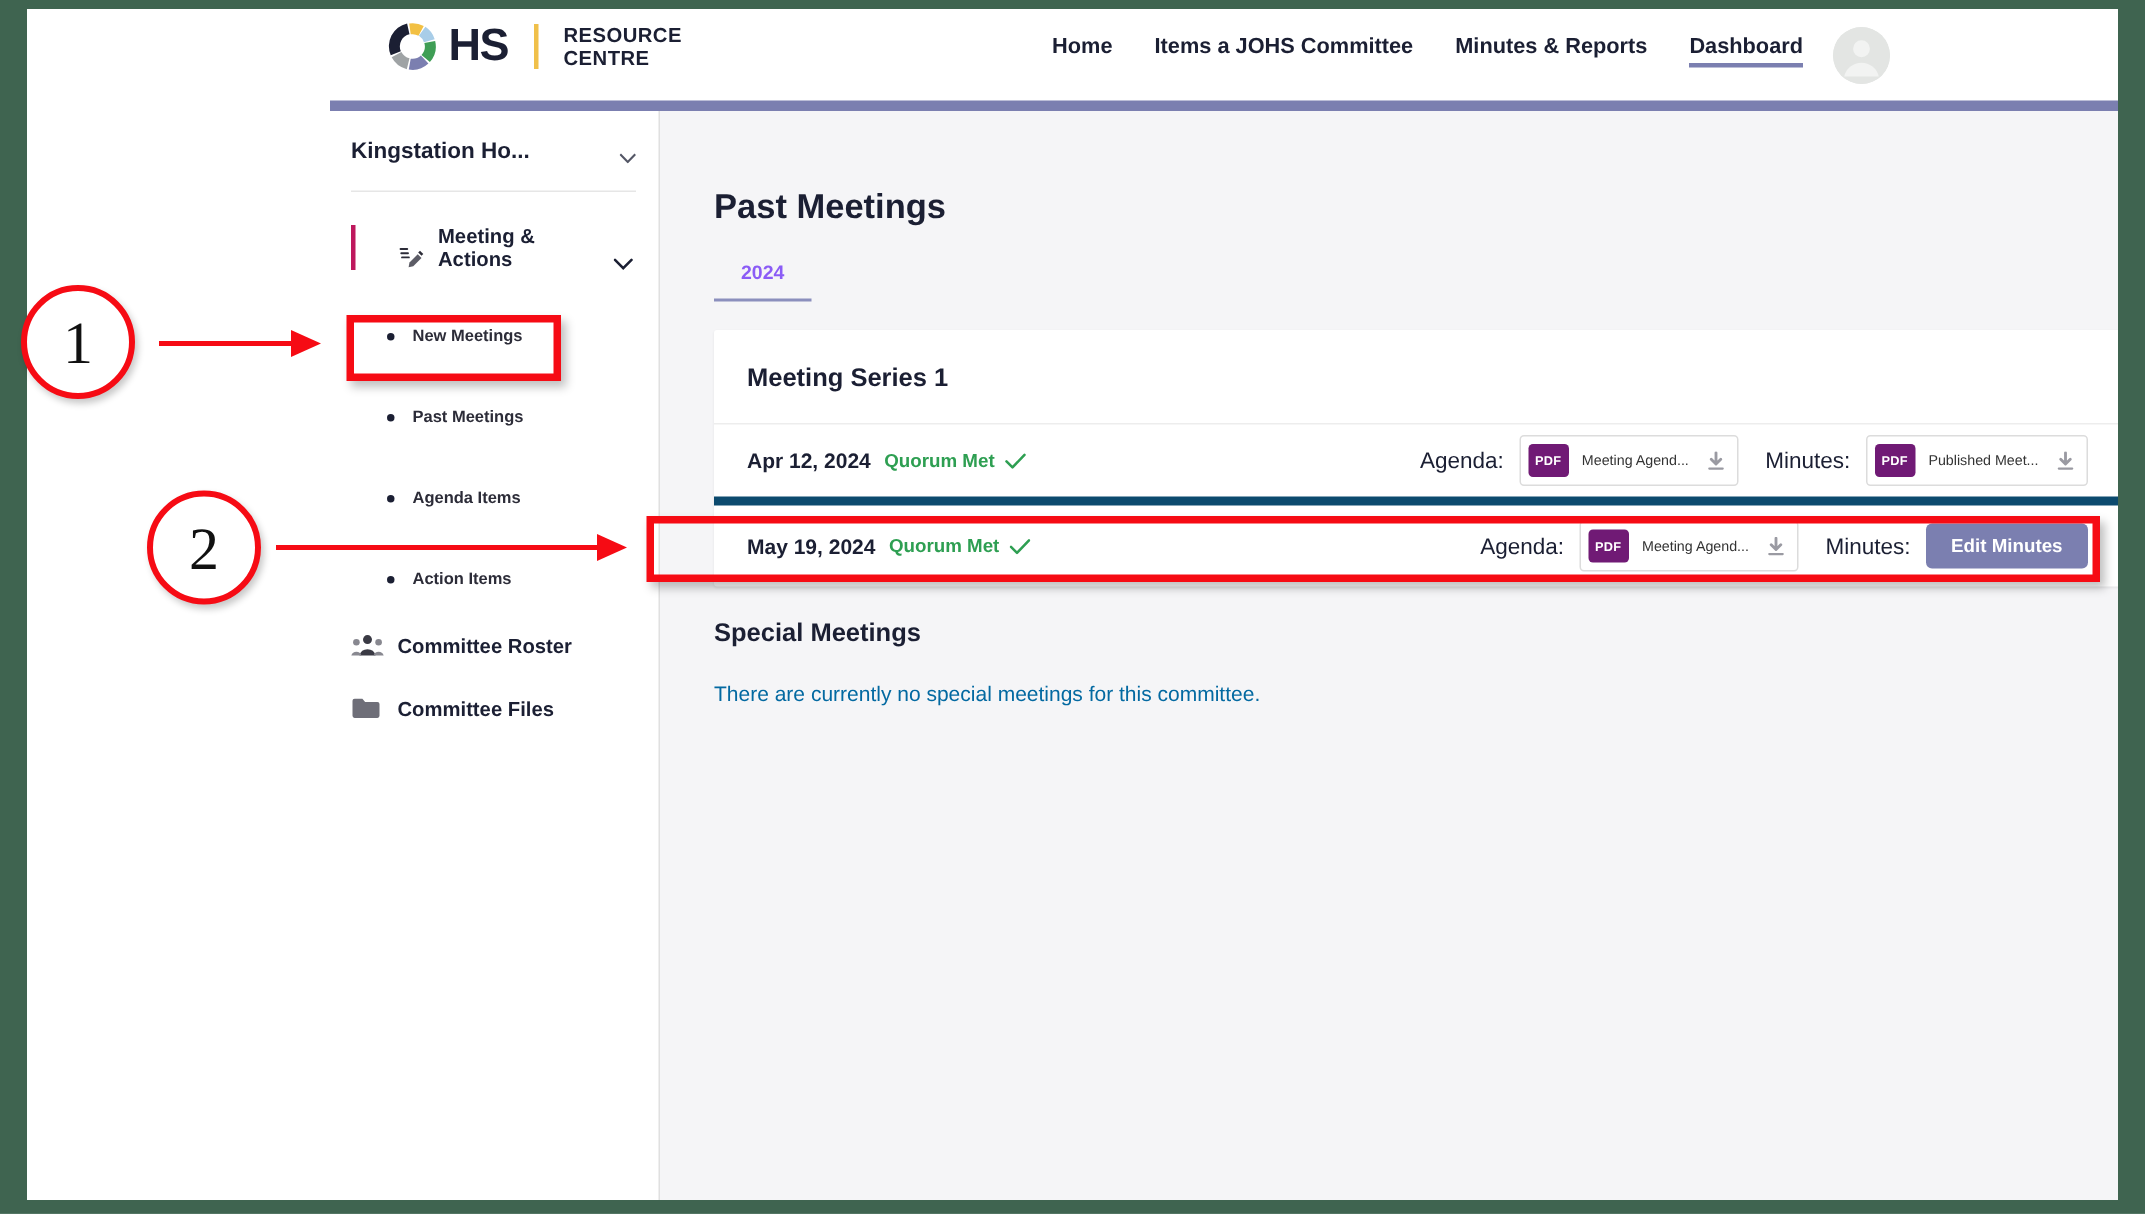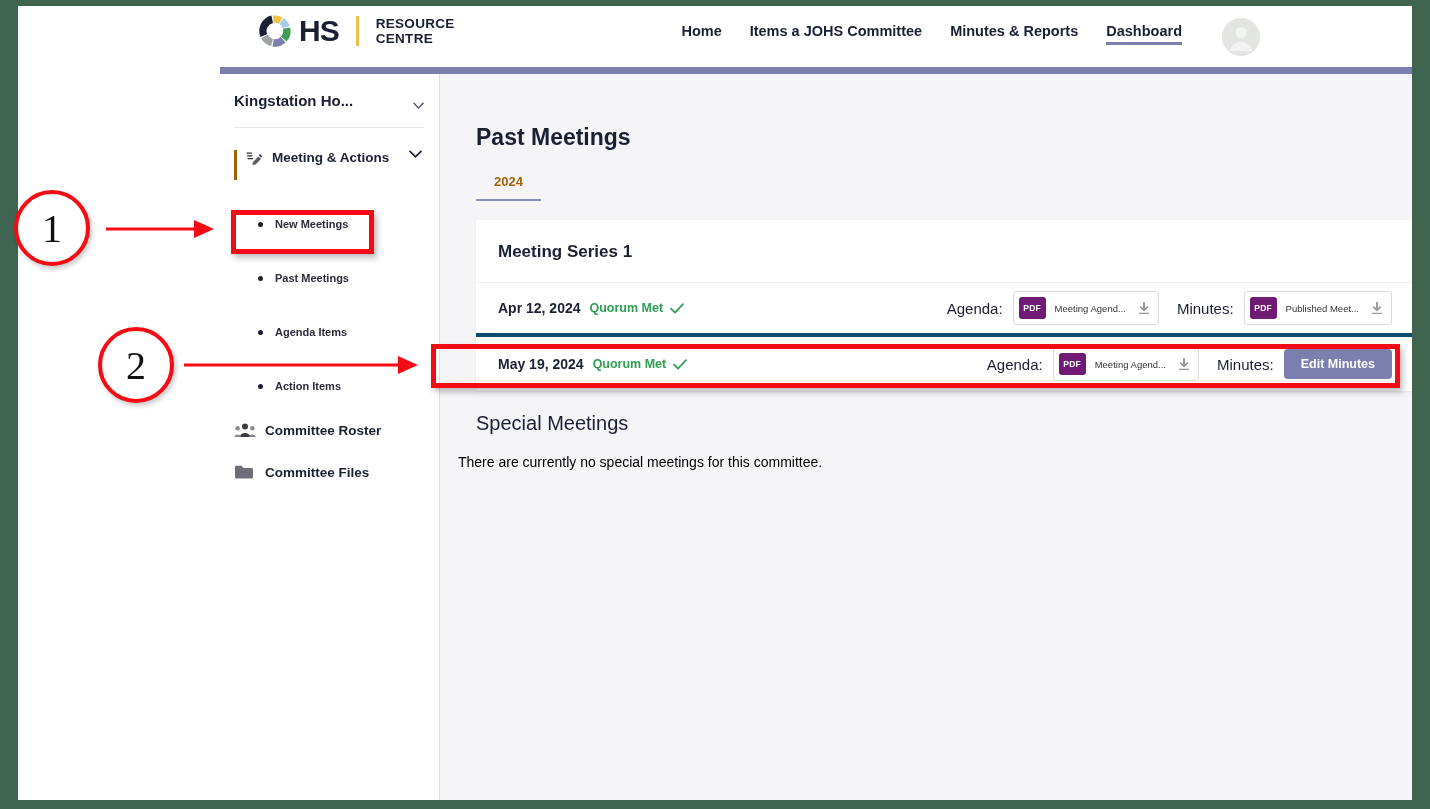--- a/index.html
+++ b/index.html
@@ -40,21 +40,21 @@
   }
   .logo-divider {
     width: 3px; height: 30px; background: #f0c04a; margin: 0 7px;
   }
   .logo-words {
     font-size: 13.5px; font-weight: 800; color: #1b1f33;
     line-height: 15px; letter-spacing: .3px;
   }
 
   #topnav {
-    position: absolute; right: 126px; top: 17px;
+    position: absolute; right: 106px; top: 17px;
     display: flex; align-items: flex-start; gap: 28px;
   }
   .navitem {
     font-size: 14.5px; font-weight: 700; color: #1b1f33;
     white-space: nowrap; position: relative; padding-bottom: 6px;
     cursor: pointer;
   }
   .navitem.active::after {
     content: ""; position: absolute; left: 0; right: 0; bottom: 0;
     height: 3px; background: #7b7fb0;
@@ -93,23 +93,23 @@
   }
   #committee-select .cs-name {
     font-size: 15px; font-weight: 700; color: #1b1f33;
   }
   .caret-sm { width: 11px; height: 7px; display:block; opacity:.75; }
 
   #nav-group {
     position: absolute; left: 14px; top: 76px; width: 192px;
   }
   #meeting-actions {
-    display: flex; align-items: flex-start;
-    height: 30px; padding-left: 8px;
-    border-left: 3px solid #a16207;
+    display: flex; align-items: flex-end;
+    height: 30px; padding-left: 28px;
+    border-left: 3px solid #be185d;
     cursor: pointer;
   }
   #meeting-actions .ma-icon { width: 19px; height: 17px; margin-right: 8px; }
   #meeting-actions .ma-label {
     font-size: 13.5px; font-weight: 700; color: #1b1f33; flex: 1;
   }
   .chev-down { width: 13px; height: 8px; margin-right: 4px; }
 
   .subitem {
     display: flex; align-items: center;
@@ -136,42 +136,42 @@
   
   #page-title {
     position: absolute; left: 36px; top: 50px;
     font-size: 23px; font-weight: 700; color: #1b1f33;
   }
   #tabs {
     position: absolute; left: 36px; top: 100px;
     display: flex;
   }
   .tab {
-    font-size: 13px; font-weight: 700; color: #a16207;
+    font-size: 13px; font-weight: 700; color: #8b5cf6;
     padding: 0 18px 10px 18px;
     border-bottom: 2.5px solid #8b8fbd;
     cursor: pointer;
   }
 
   #series-card {
     position: absolute; left: 36px; top: 146px;
     width: 938px;
     background: #ffffff;
     border-radius: 2px;
     box-shadow: 0 1px 2px rgba(0,0,0,.07);
   }
   #series-title {
     font-size: 17px; font-weight: 700; color: #1b1f33;
     padding: 22px 22px 20px 22px;
     border-bottom: 1px solid #ededed;
   }
   .meeting-row {
     display: flex; align-items: center;
     height: 54px; padding: 0 22px;
-    border-bottom: 4px solid #0c4a6e;
+    border-bottom: 6px solid #0c4a6e;
   }
   .meeting-row:last-child { border-bottom: none; }
   .mr-date {
     font-size: 14px; font-weight: 700; color: #1b1f33; margin-right: 9px;
   }
   .mr-quorum {
     font-size: 12.5px; font-weight: 700; color: #2e9f52; margin-right: 7px;
   }
   .check { width: 14px; height: 11px; }
   .mr-spacer { flex: 1; }
@@ -201,25 +201,25 @@
   .edit-btn {
     height: 30px; padding: 0 17px;
     background: #7b7fb0; color: #ffffff;
     font-size: 12.5px; font-weight: 700;
     border: none; border-radius: 4px; cursor: pointer;
     font-family: "Liberation Sans", sans-serif;
   }
 
   #special-title {
     position: absolute; left: 36px; top: 338px;
-    font-size: 20px; font-weight: 400; color: #1b1f33;
+    font-size: 17px; font-weight: 700; color: #1b1f33;
   }
   #special-empty {
-    position: absolute; left: 18px; top: 380px;
-    font-size: 14px; color: #000000; text-align: right;
+    position: absolute; left: 36px; top: 380px;
+    font-size: 14px; color: #0369a1; text-align: right;
   }
 
   
   .anno-circle {
     position: absolute;
     border: 4px solid #f60b14;
     border-radius: 50%;
     background: #fff;
     display: flex; align-items: center; justify-content: center;
     font-size: 40px; color: #111;

